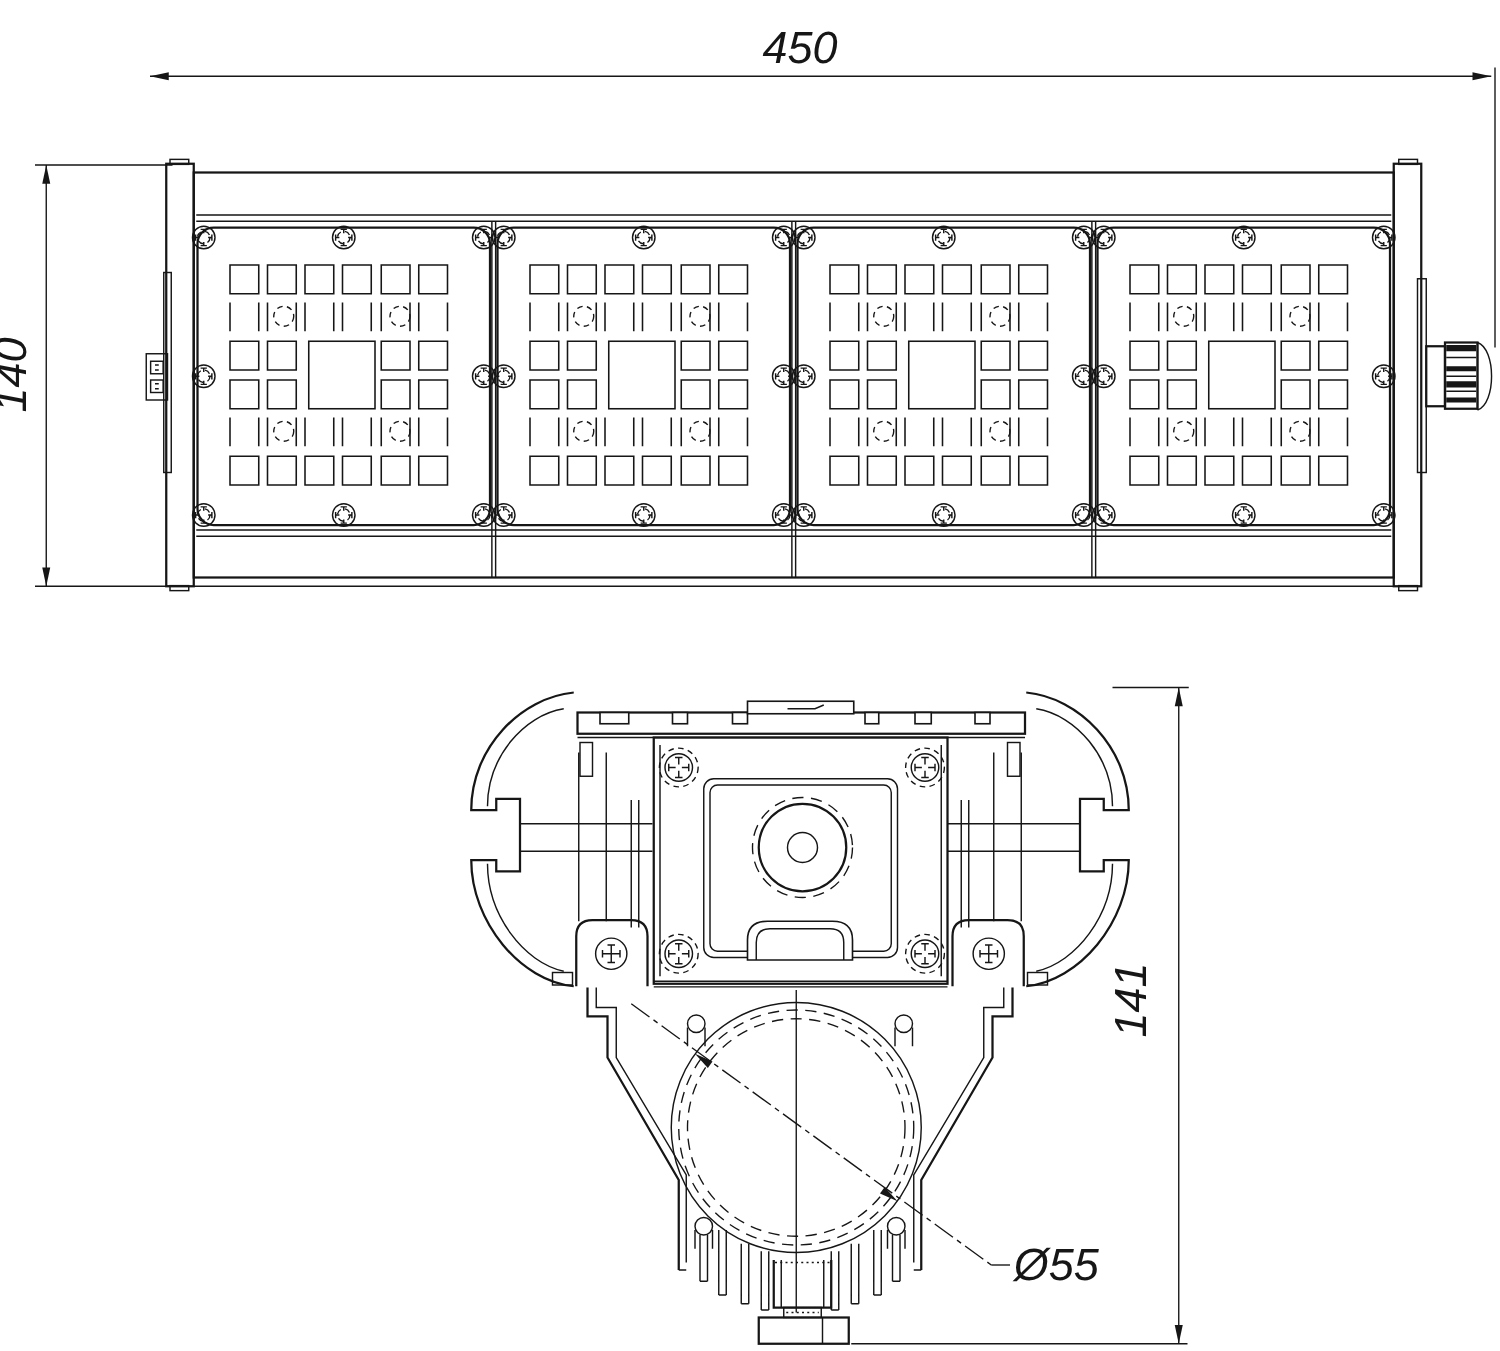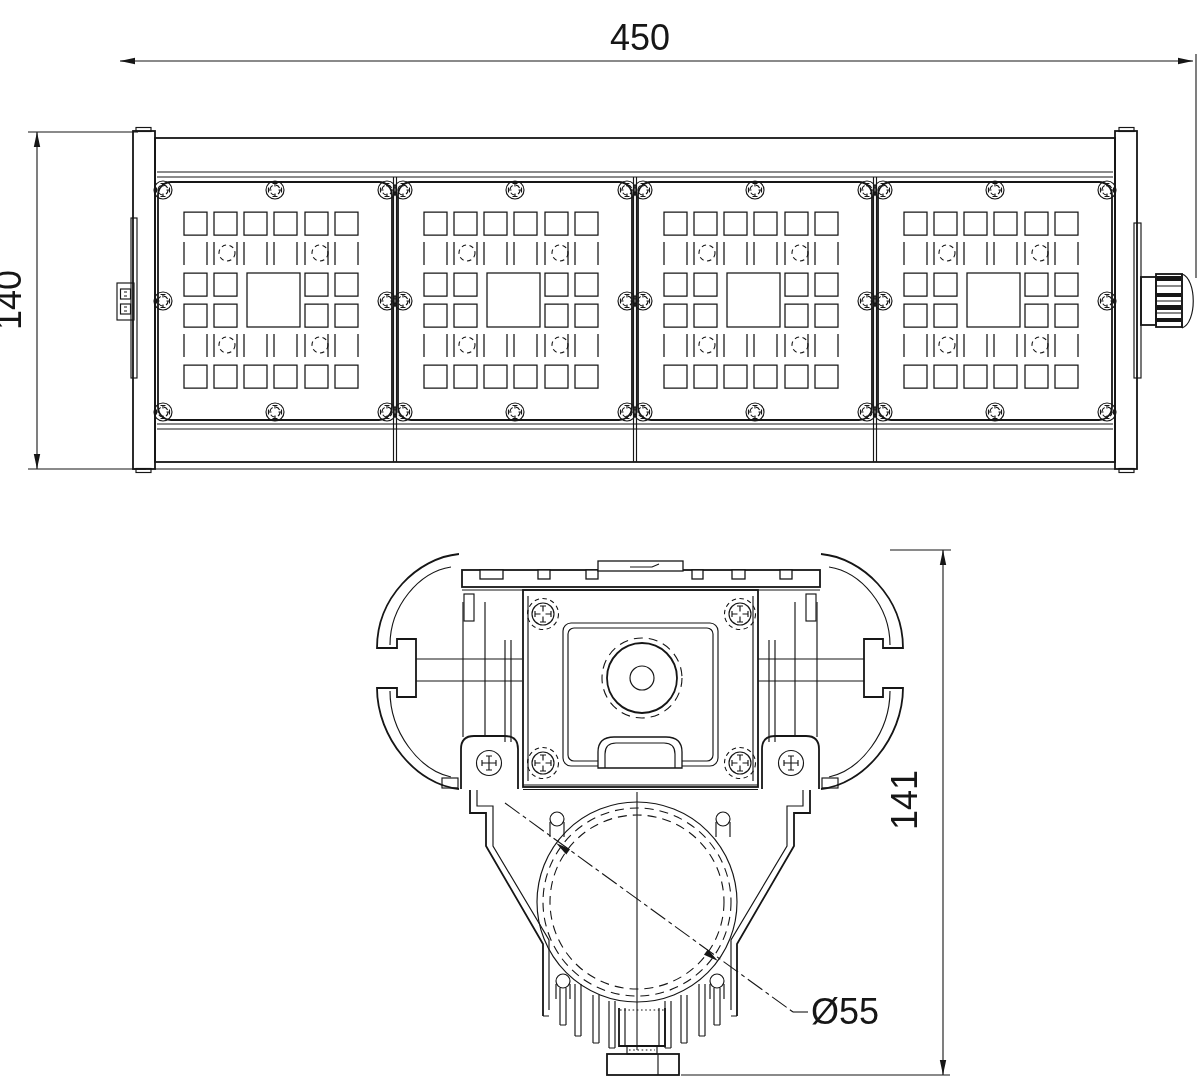--- a/index.html
+++ b/index.html
@@ -1,17 +1,17 @@
 <!DOCTYPE html>
 <html style="--line: #161616; --bg: #ffffff;"><head>
 <meta charset="utf-8">
 <style>
   :root { --line:#161616; --bg:#ffffff; }
   html,body { margin:0; padding:0; background:var(--bg); }
-  .canvas { position:relative; width:1200px; height:1081px; background:var(--bg); overflow:hidden; }
+  .canvas { position:relative; width:1200px; height:1081px; background:var(--bg); overflow:hidden;font-style:italic; }
   svg { display:block; }
   
   .o  { fill:none; stroke:var(--line); stroke-width:1.8; }
   .t  { stroke-width:1.15; }
   .g  { fill:none; stroke:var(--line); stroke-width:1.25; }
   .gd { fill:none; stroke:var(--line); stroke-width:1.1; stroke-dasharray:4.5 3.5; }
   .dd { fill:none; stroke:var(--line); stroke-width:1.1; stroke-dasharray:9 6; }
   .cd { fill:none; stroke:var(--line); stroke-width:1.1; stroke-dasharray:18 4 4 4; }
   .dot{ fill:none; stroke:var(--line); stroke-width:1.1; stroke-dasharray:1.6 2.6; }
   .w  { fill:#fff; stroke:var(--line); stroke-width:1.3; }

